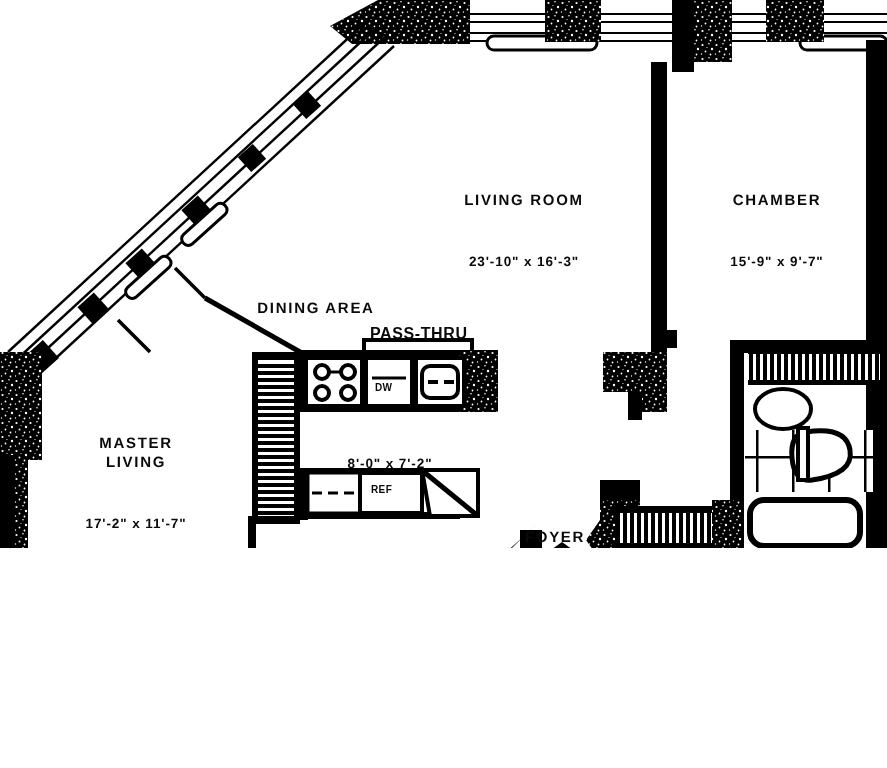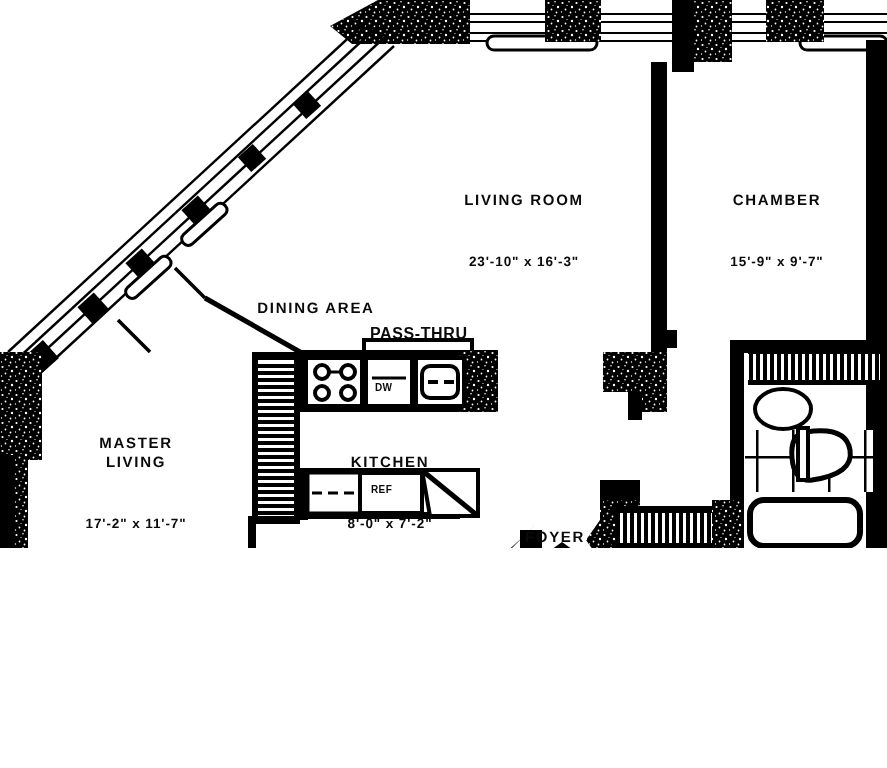--- a/index.html
+++ b/index.html
@@ -283,21 +283,20 @@
     <span class="rdim">15'-9" x 9'-7"</span>
   </div>
 
   <div class="room-label" style="left:46px; top:393px; width:180px;">
     <span class="rname">MASTER
 LIVING</span>
     <span class="rdim">17'-2" x 11'-7"</span>
   </div>
 
   <div class="room-label" style="left:310px; top:412px; width:160px;">
-    <span class="rname">KITCHEN</span>
     <span class="rdim">8'-0" x 7'-2"</span>
   </div>
 
   <div class="room-label" style="left:505px; top:487px; width:100px;">
     <span class="rname">FOYER</span>
   </div>
 
   <div class="room-label" style="left:236px; top:258px; width:160px;">
     <span class="rname">DINING AREA</span>
   </div>

